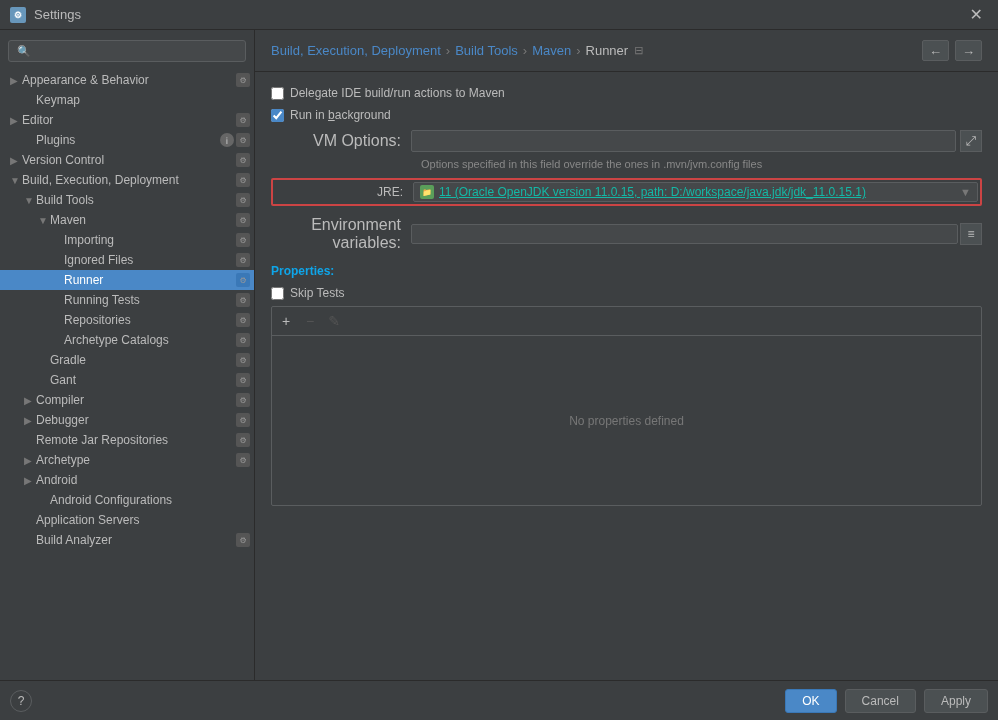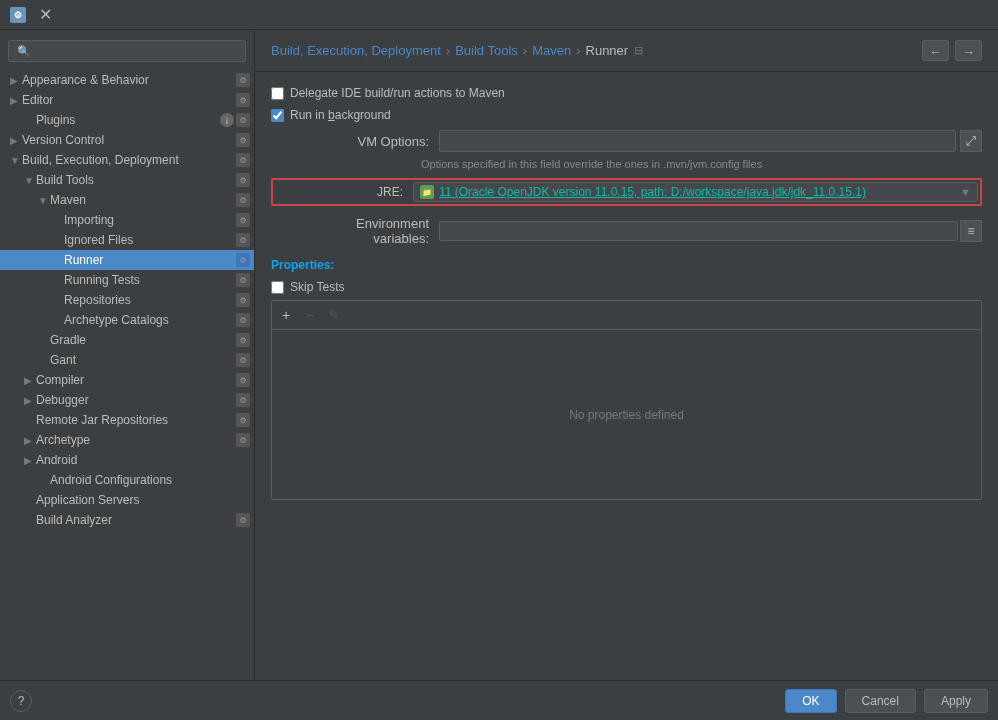--- a/index.html
+++ b/index.html
@@ -167,25 +167,24 @@
     .underline { text-decoration: underline; }
 
     .field-row {
       display: flex;
       align-items: center;
       margin-bottom: 6px;
     }
     .field-label {
       width: 140px;
       color: #bbbbbb;
-      font-size: 13px;
+      font-size: 16px;
       text-align: right;
       padding-right: 10px;
       flex-shrink: 0;
-      margin-left: 28px;
     }
     .field-input {
       flex: 1;
       background: #45484a;
       border: 1px solid #5a5d5f;
       color: #bbbbbb;
       padding: 3px 6px;
       font-size: 12px;
       border-radius: 2px;
       outline: none;
@@ -362,40 +361,46 @@
       color: white;
     }
   </style>
 </head>
 <body>
 
 <div class="title-bar">
   <div class="title-bar-icon">
     <span>⚙</span>
   </div>
+  <span class="title-bar-title">Settings</span>
   <span class="title-bar-close">✕</span>
 </div>
 
 <div class="dialog-body">
 
   <div class="sidebar">
     <div class="search-box">
       <span class="search-icon">🔍</span>
       <input type="text" placeholder="" style="">
     </div>
 
     <div class="tree-item">
       <span class="tree-indent" style="width:0px"></span>
       <span class="tree-arrow">▶</span>
       <span>Appearance &amp; Behavior</span>
       <span class="row-end-icons">
         <span class="row-end-icon">⚙</span>
       </span>
     </div>
 
+    <div class="tree-item">
+      <span class="tree-indent" style="width:14px"></span>
+      <span class="tree-arrow"></span>
+      <span>Keymap</span>
+    </div>
 
     <div class="tree-item">
       <span class="tree-indent" style="width:0px"></span>
       <span class="tree-arrow">▶</span>
       <span>Editor</span>
       <span class="row-end-icons">
         <span class="row-end-icon">⚙</span>
       </span>
     </div>
 

